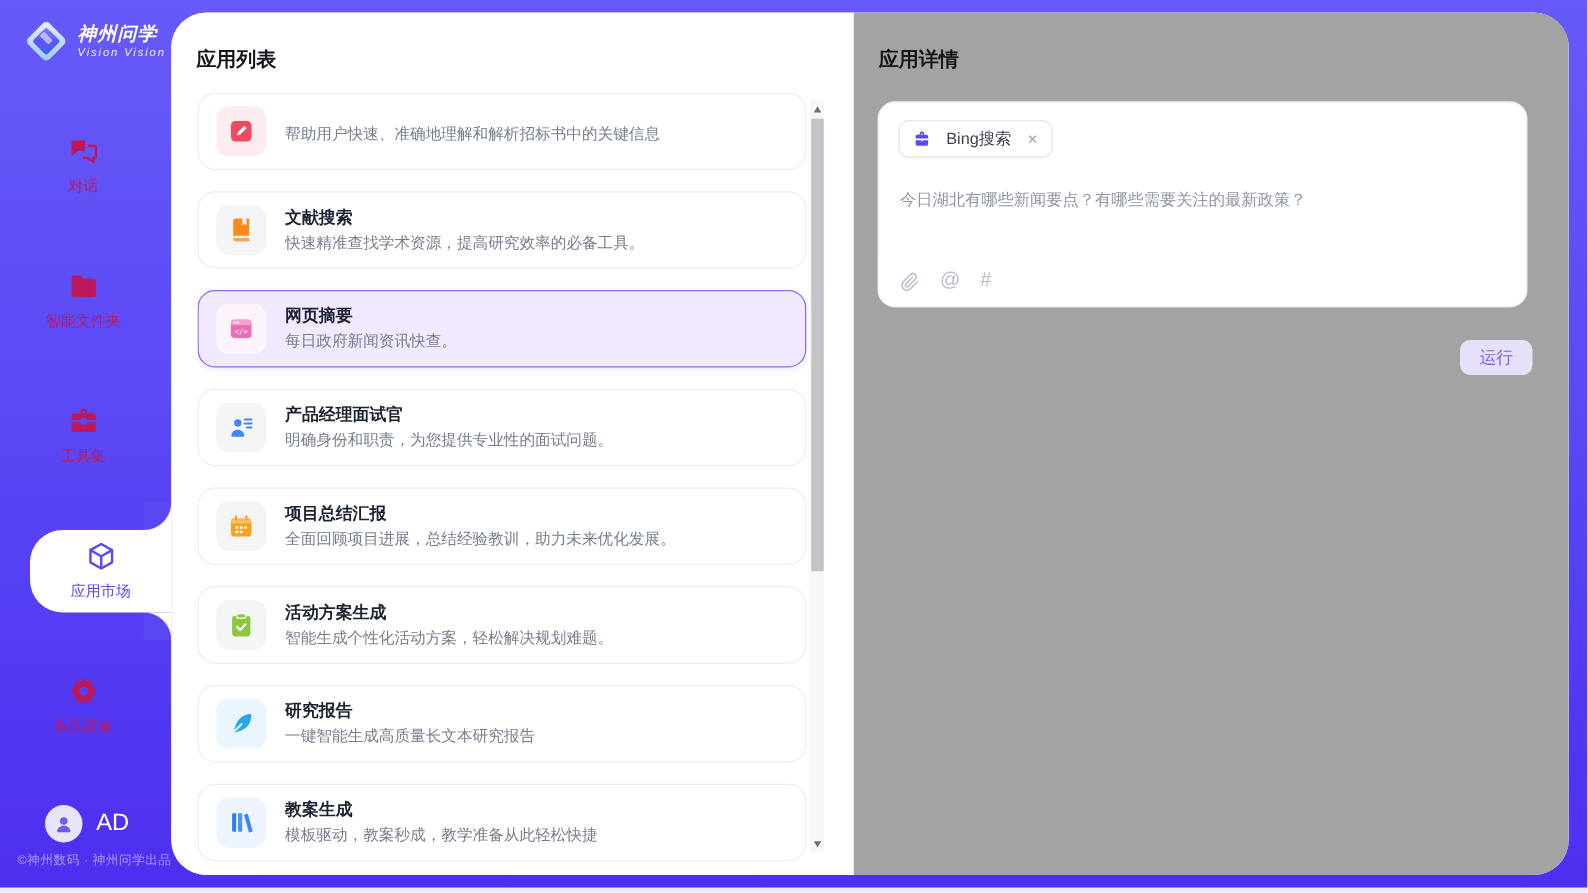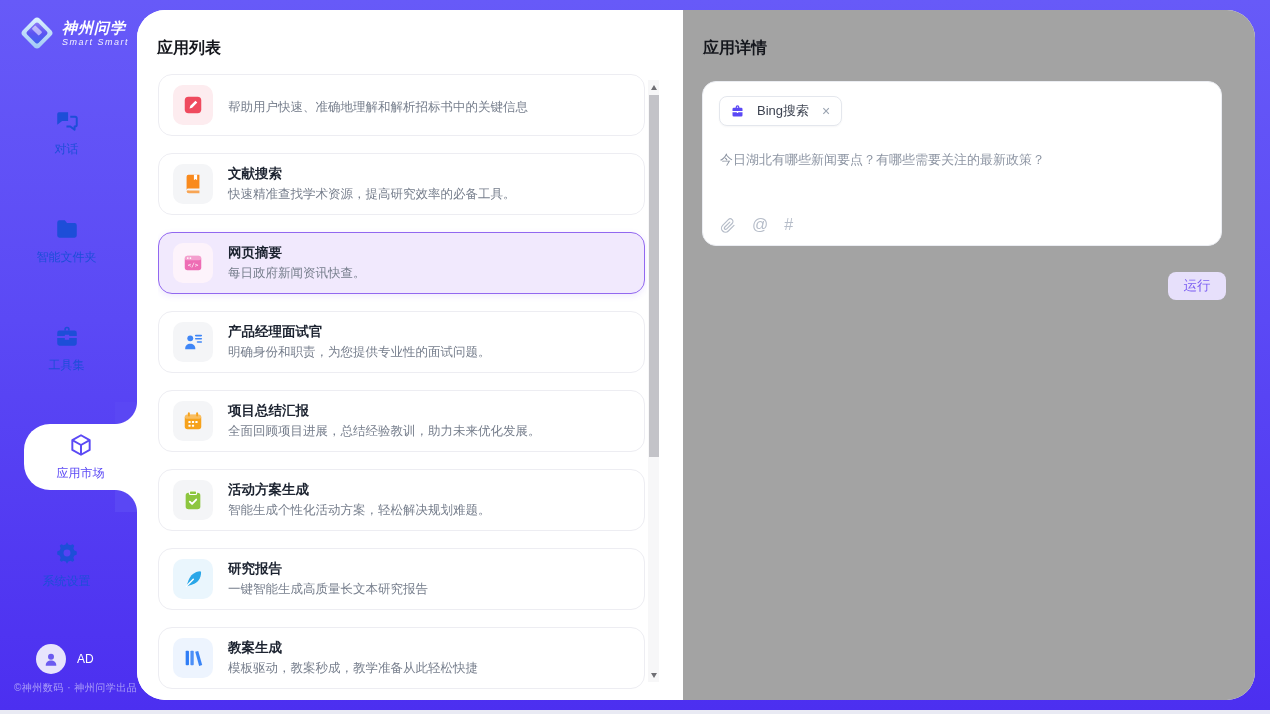--- a/index.html
+++ b/index.html
@@ -19,37 +19,37 @@
                  background:linear-gradient(135deg,#dff3ff,#9fc8f5); border-radius:4px; }
   .diamond .d2 { position:absolute; left:9px; top:9px; width:16px; height:16px; transform:rotate(45deg);
                  background:linear-gradient(135deg,#8f7bf8 0%,#5d55f2 50%,#3f62ef 100%); border-radius:2px; }
   .diamond .d3 { position:absolute; left:12px; top:12px; width:10px; height:5px; transform:rotate(45deg);
                  background:rgba(255,255,255,0.55); border-radius:1px; }
   .brand-name { font-size:15px; font-weight:700; letter-spacing:1px; line-height:1.15; }
   .brand-sub { font-size:9px; letter-spacing:1.5px; opacity:0.92; }
 
   .nav { position:absolute; left:0; top:100px; width:137px; }
   .nav-item { width:133px; height:66px; margin-bottom:42px; display:flex; flex-direction:column;
-              align-items:center; justify-content:center; color:#1d4ed8; cursor:pointer; }
+              align-items:center; justify-content:center; color:#be185d; cursor:pointer; }
   .nav-icon { width:26px; height:26px; display:block; }
   .nav-icon svg { width:26px; height:26px; display:block; }
   .nav-label { font-size:12px; margin-top:7px; }
   .nav-label.underline { text-underline-offset:3px; }
   .nav-item.active { position:relative; width:113px; margin-left:24px; background:#fff;
                      border-radius:26px 0 0 26px; color:#5b49f5; }
   .nav-item.active::before { content:""; position:absolute; right:0; bottom:100%; width:22px; height:22px;
       background:radial-gradient(circle at 0 0, #5a47f4 21.5px, #ffffff 22.5px); }
   .nav-item.active::after  { content:""; position:absolute; right:0; top:100%; width:22px; height:22px;
       background:radial-gradient(circle at 0 100%, #5a47f4 21.5px, #ffffff 22.5px); }
 
   .user-row { position:absolute; left:36px; bottom:36px; display:flex; align-items:center; gap:11px; cursor:pointer; }
   .avatar { width:30px; height:30px; border-radius:50%; background:#e7e4fc; display:flex;
             align-items:center; justify-content:center; }
   .avatar svg { width:18px; height:18px; color:#6b5bf0; }
-  .user-name { font-size:12px; color:#fff; }
+  .user-name { font-size:19px; color:#fff; }
   .sidebar-footer { position:absolute; left:14px; bottom:15px; font-size:10px; color:rgba(255,255,255,0.5);
                     letter-spacing:0.5px; white-space:nowrap; }
 
   
   .content { position:absolute; left:137px; top:10px; right:15px; bottom:14px; background:#fff;
              border-radius:28px; overflow:hidden; }
 
   .panel-title { font-size:16px; font-weight:700; color:#15171d; }
 
   
@@ -110,21 +110,21 @@
 
   <div class="sidebar">
     <div class="brand">
       <span class="diamond">
         <span class="d1"></span>
           <span class="d2"></span>
           <span class="d3"></span>
       </span>
       <span>
         <div class="brand-name">神州问学</div>
-        <div class="brand-sub">Smart Smart</div>
+        <div class="brand-sub">Vision Vision</div>
       </span>
     </div>
 
     <div class="nav" id="nav-root">
   <div class="nav-item">
     <span class="nav-icon">
             <svg viewBox="0 0 24 24">
               <path d="M3 5.5A1.5 1.5 0 0 1 4.5 4H13v8H7.5L3 15.5V5.5z" fill="currentColor"></path>
               <path d="M15 8h4.5A1.5 1.5 0 0 1 21 9.5v6a1.5 1.5 0 0 1-1.5 1.5H19v3l-4-3h-3.5" fill="none" stroke="currentColor" stroke-width="1.8" stroke-linejoin="round"></path>
             </svg>

